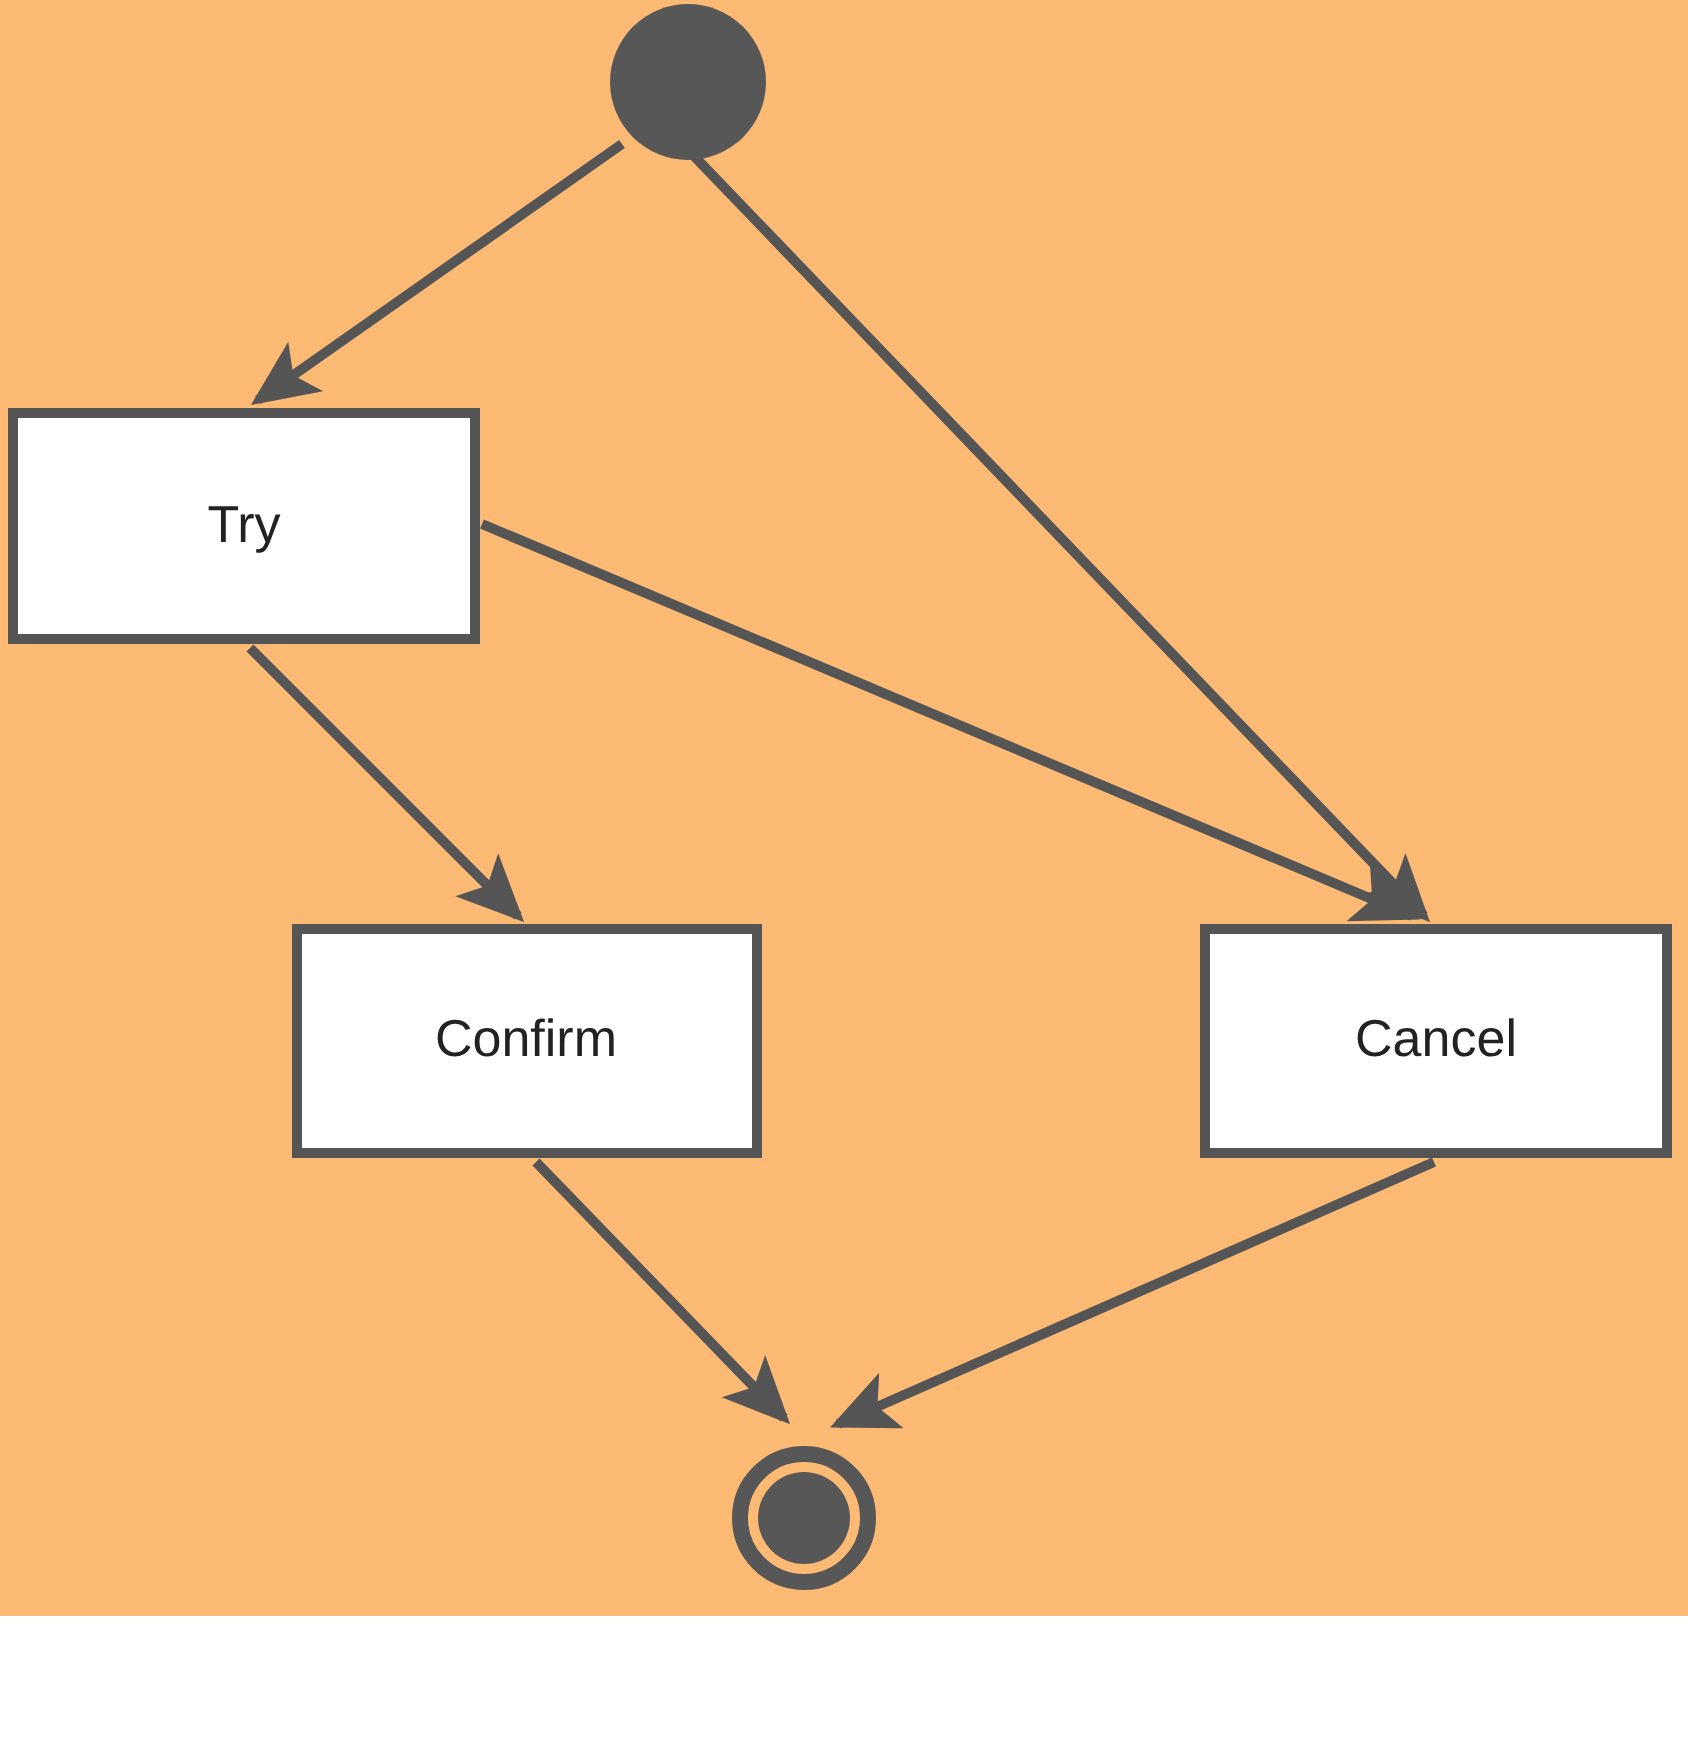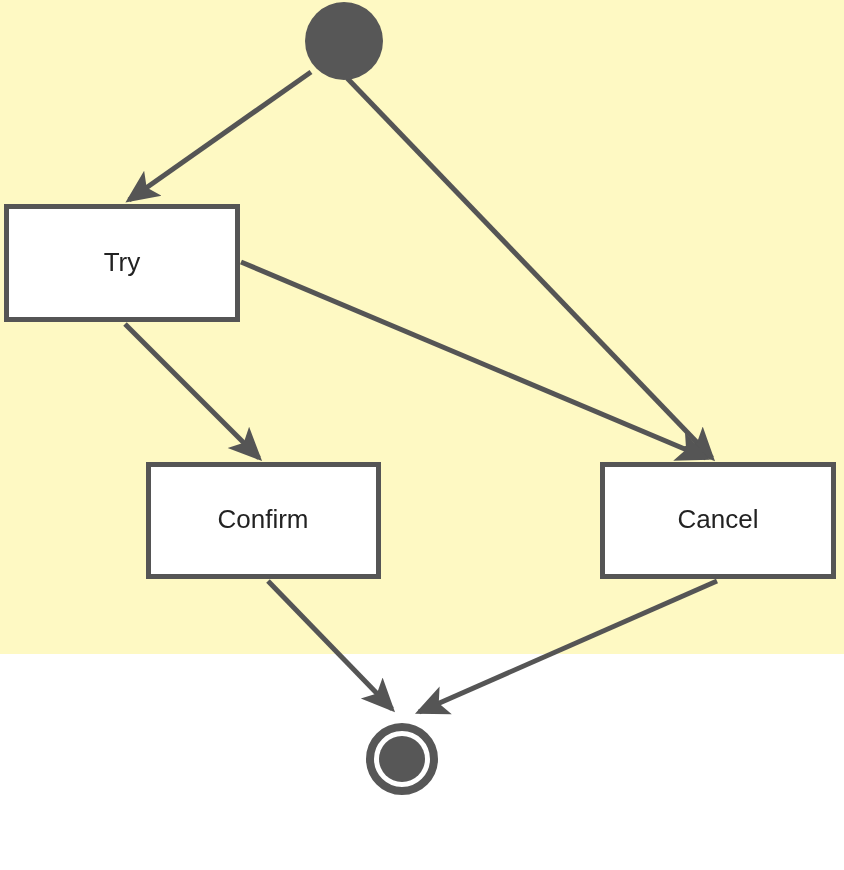--- a/index.html
+++ b/index.html
@@ -10,22 +10,22 @@
   }
   body {
     width: 844px;
     height: 870px;
     font-family: "Liberation Sans", sans-serif;
     overflow: hidden;
   }
   #diagram-canvas {
     position: relative;
     width: 844px;
-    height: 654px;
-    background: #fef9c3;
+    height: 808px;
+    background: #fdba74;
   }
   #diagram-svg {
     position: absolute;
     top: 0;
     left: 0;
     width: 844px;
     height: 870px;
     display: block;
   }
   .node-label {

